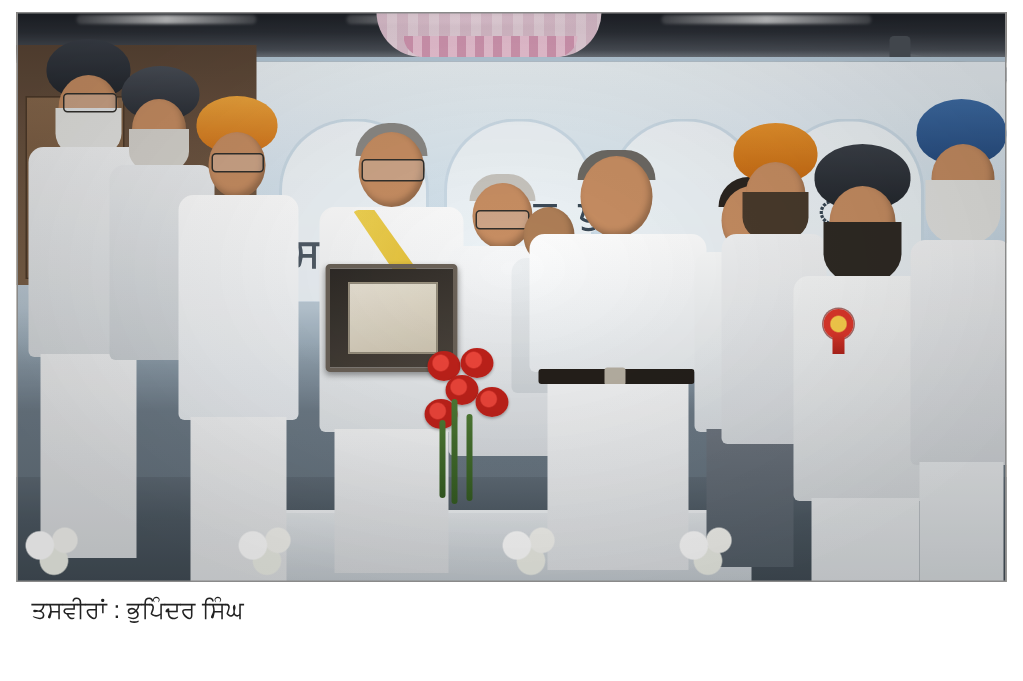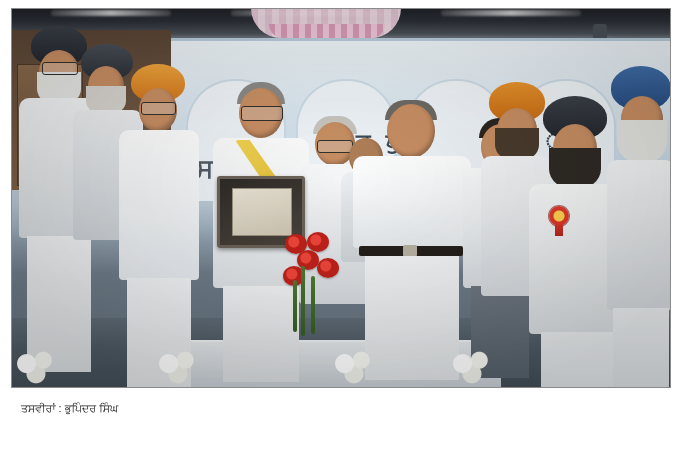--- a/index.html
+++ b/index.html
@@ -333,21 +333,21 @@
     display: flex;
     justify-content: space-between;
     align-items: baseline;
     font-size: 15.5px;
     line-height: 22px;
     color: #111;
     font-weight: bold;
     margin-top: 1px;
   }
   .credit {
-    font-size: 11px;
+    font-size: 16px;
     font-weight: normal;
     color: #222;
     white-space: nowrap;
     padding-left: 10px;
   }
 </style>
 </head>
 <body>
 
 <div id="page">

